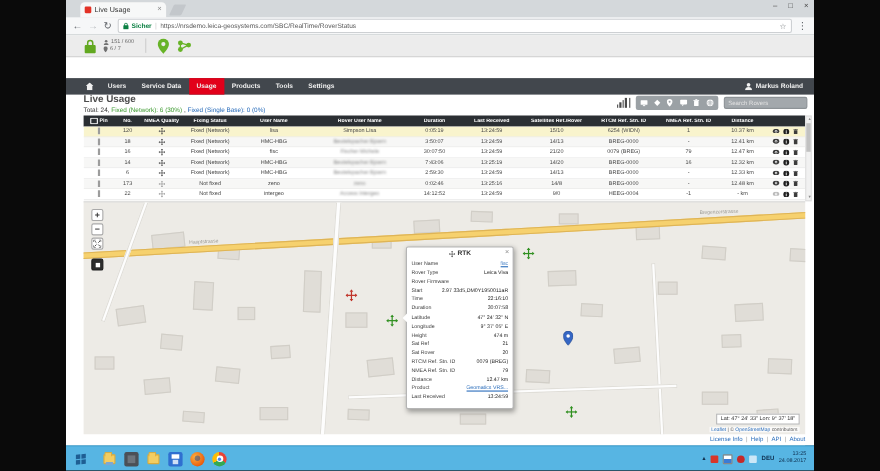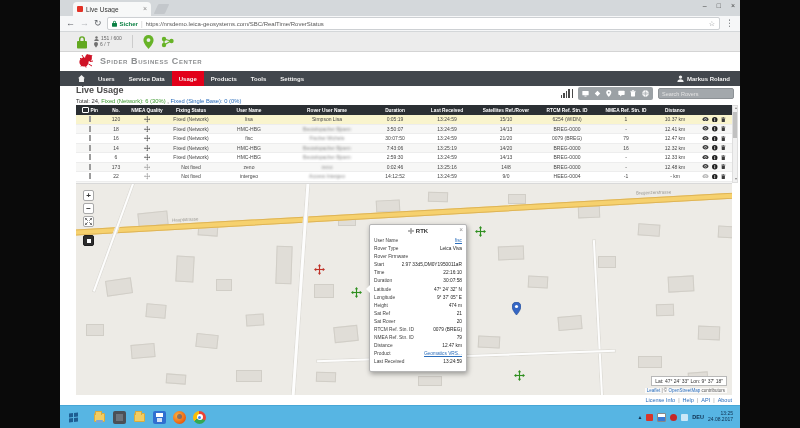--- a/index.html
+++ b/index.html
@@ -211,28 +211,20 @@
       <svg width="15" height="14" viewBox="0 0 15 14">
           <g stroke="#67b327" stroke-width="1.2" fill="none">
             <path d="M4 4l7 2M4 10l7-4M4 4l0 6"></path>
           </g>
           <circle cx="4" cy="4" r="2.2" fill="#67b327"></circle>
           <circle cx="4" cy="10" r="2.2" fill="#67b327"></circle>
           <circle cx="11.5" cy="6" r="2.2" fill="#67b327"></circle>
         </svg>
     </div>
 
-    <div class="brand">
-      <svg width="16" height="15" viewBox="0 0 16 15">
-        <circle cx="6" cy="9" r="4.6" fill="#cf1226"></circle>
-          <circle cx="10.5" cy="5" r="3.4" fill="#cf1226"></circle>
-        <path d="M2 5L5 8M4 2l3 5M9 1l1 3M14 2l-2 3.5M15 8l-3 0.5M14 13l-3.5-2M8 14.5L7.5 12M3 13.5L5 11" stroke="#cf1226" stroke-width="1" fill="none"></path>
-      </svg>
-      <span class="brand-text">Spider Business Center</span>
-    </div>
 
     <div class="nav">
       <span class="nav-home">
         <svg width="7" height="7" viewBox="0 0 10 10">
             <path d="M5 0l5 4.5H8.5V10h-7V4.5H0z" fill="#f0f0f0"></path>
           </svg>
       </span>
       <span style="display:flex;">
           <div class="nav-item">Users</div>
           <div class="nav-item">Service Data</div>

